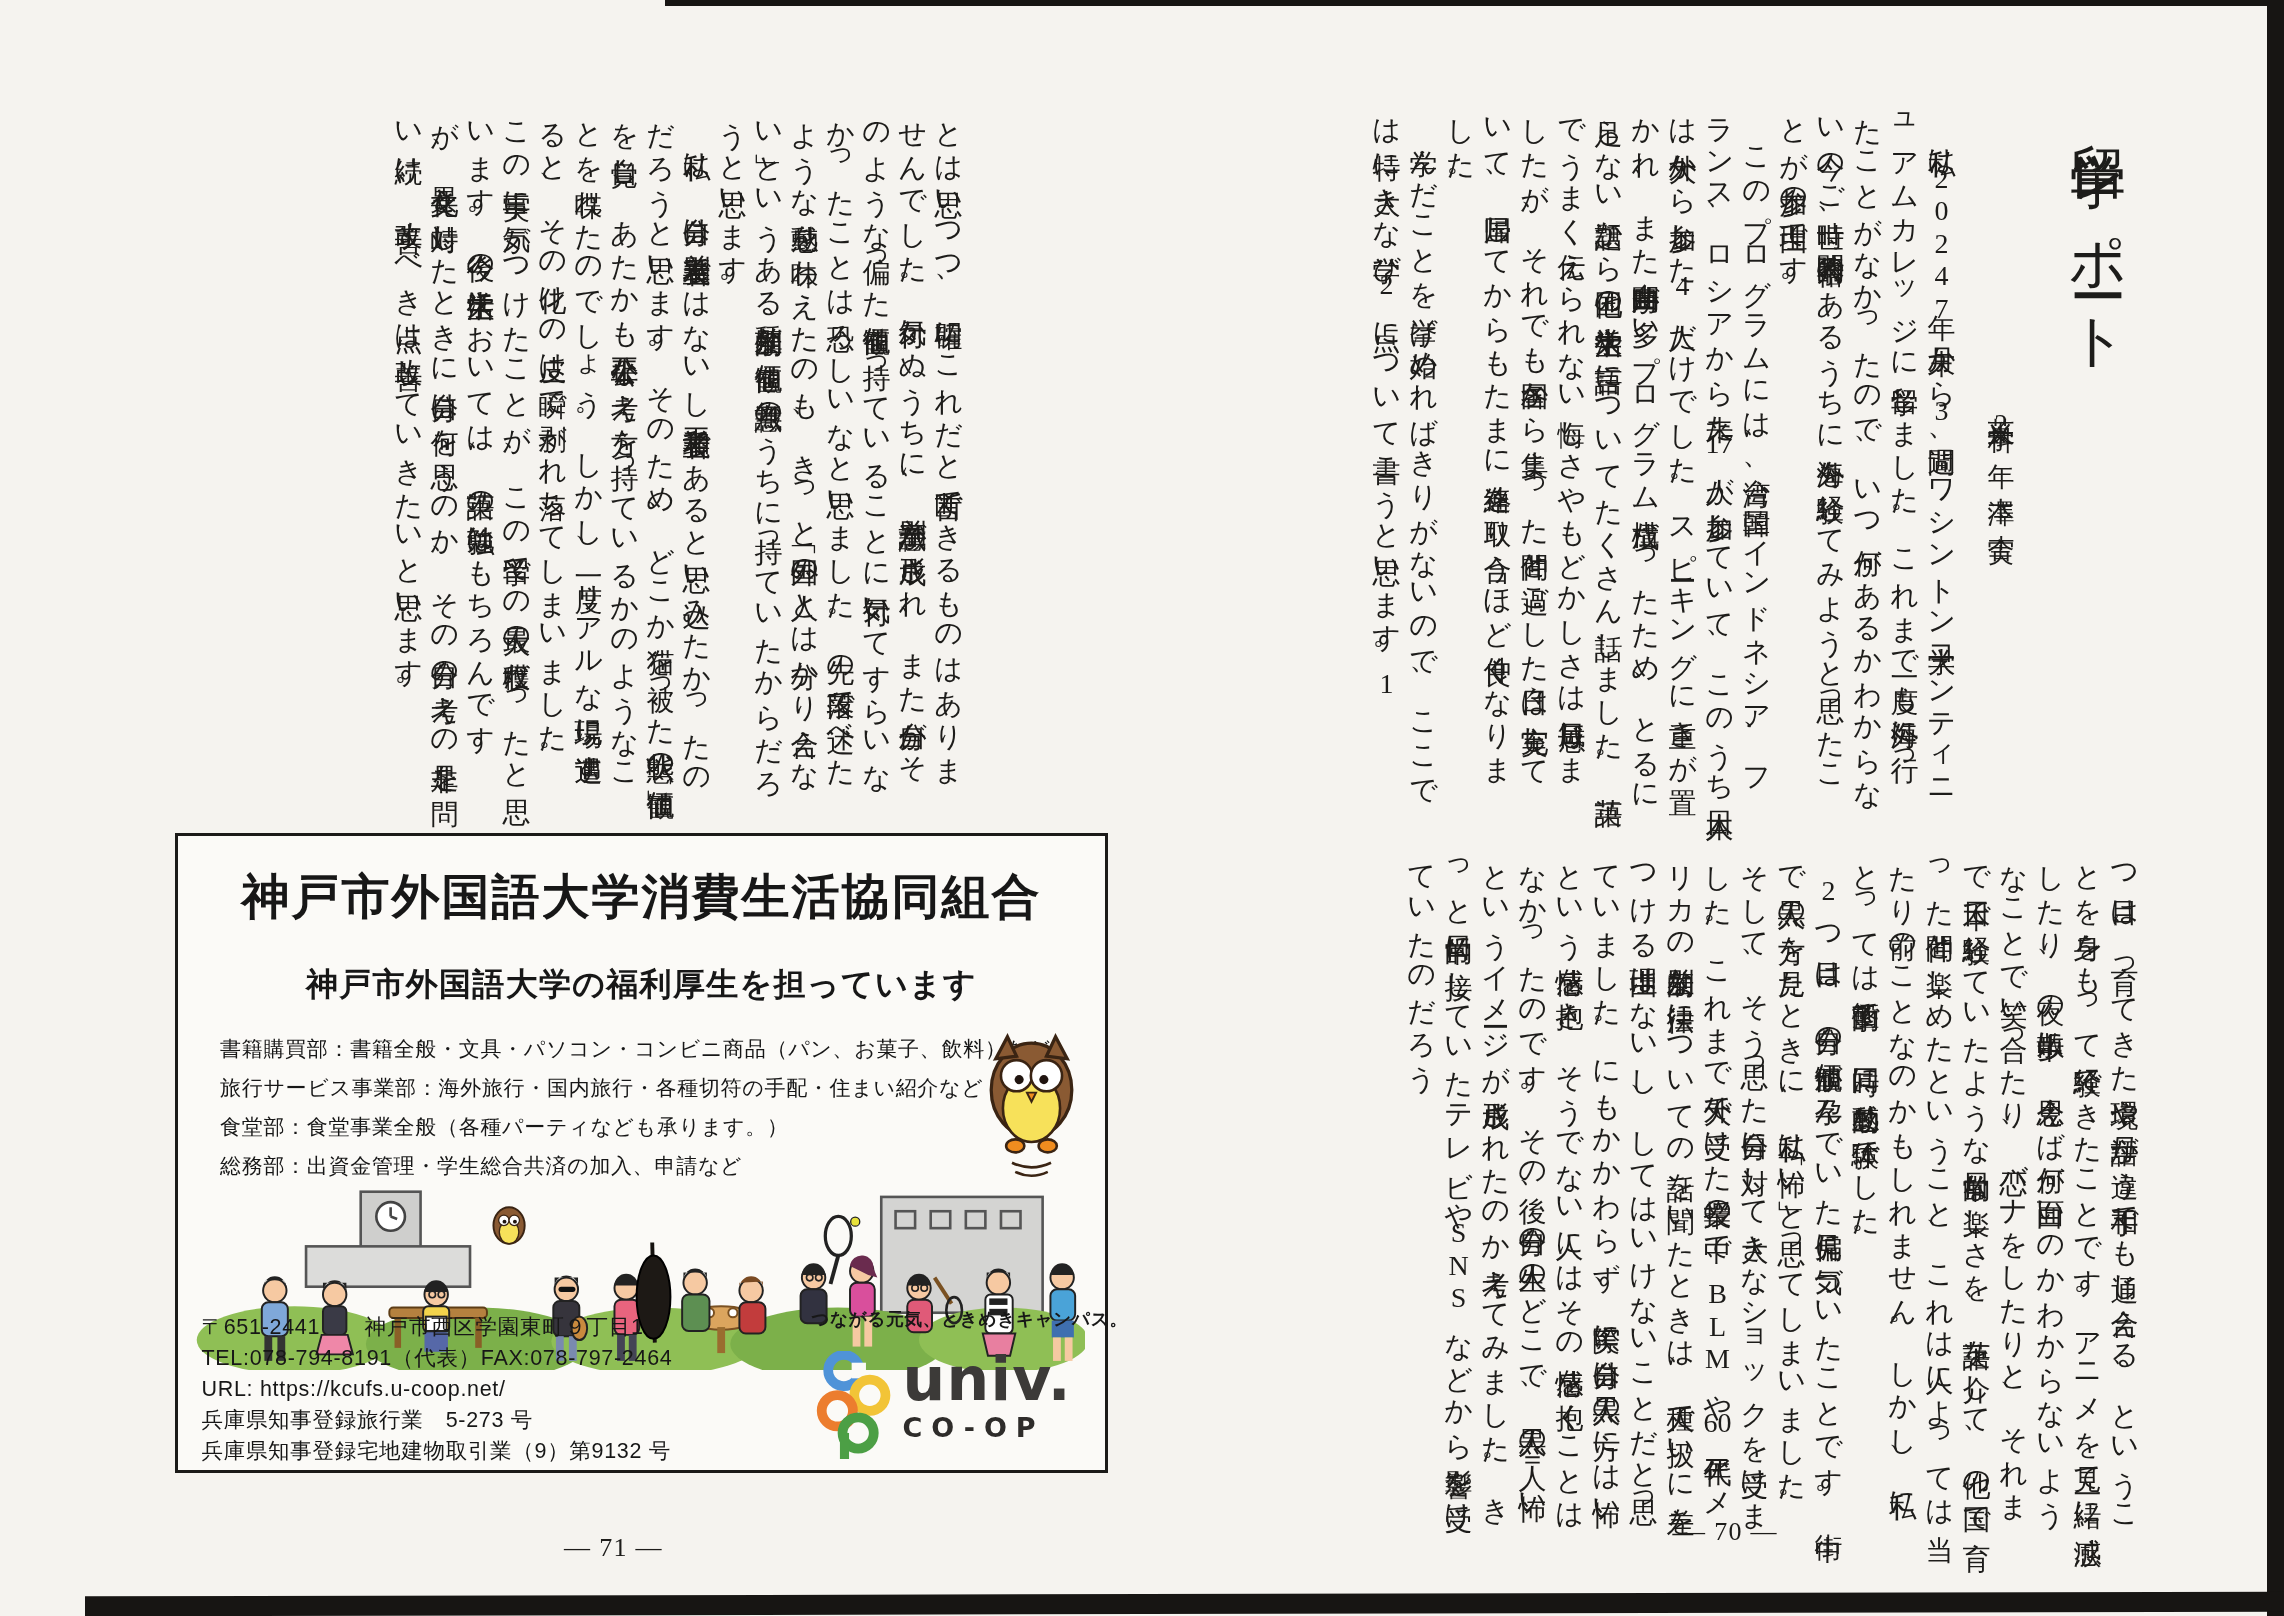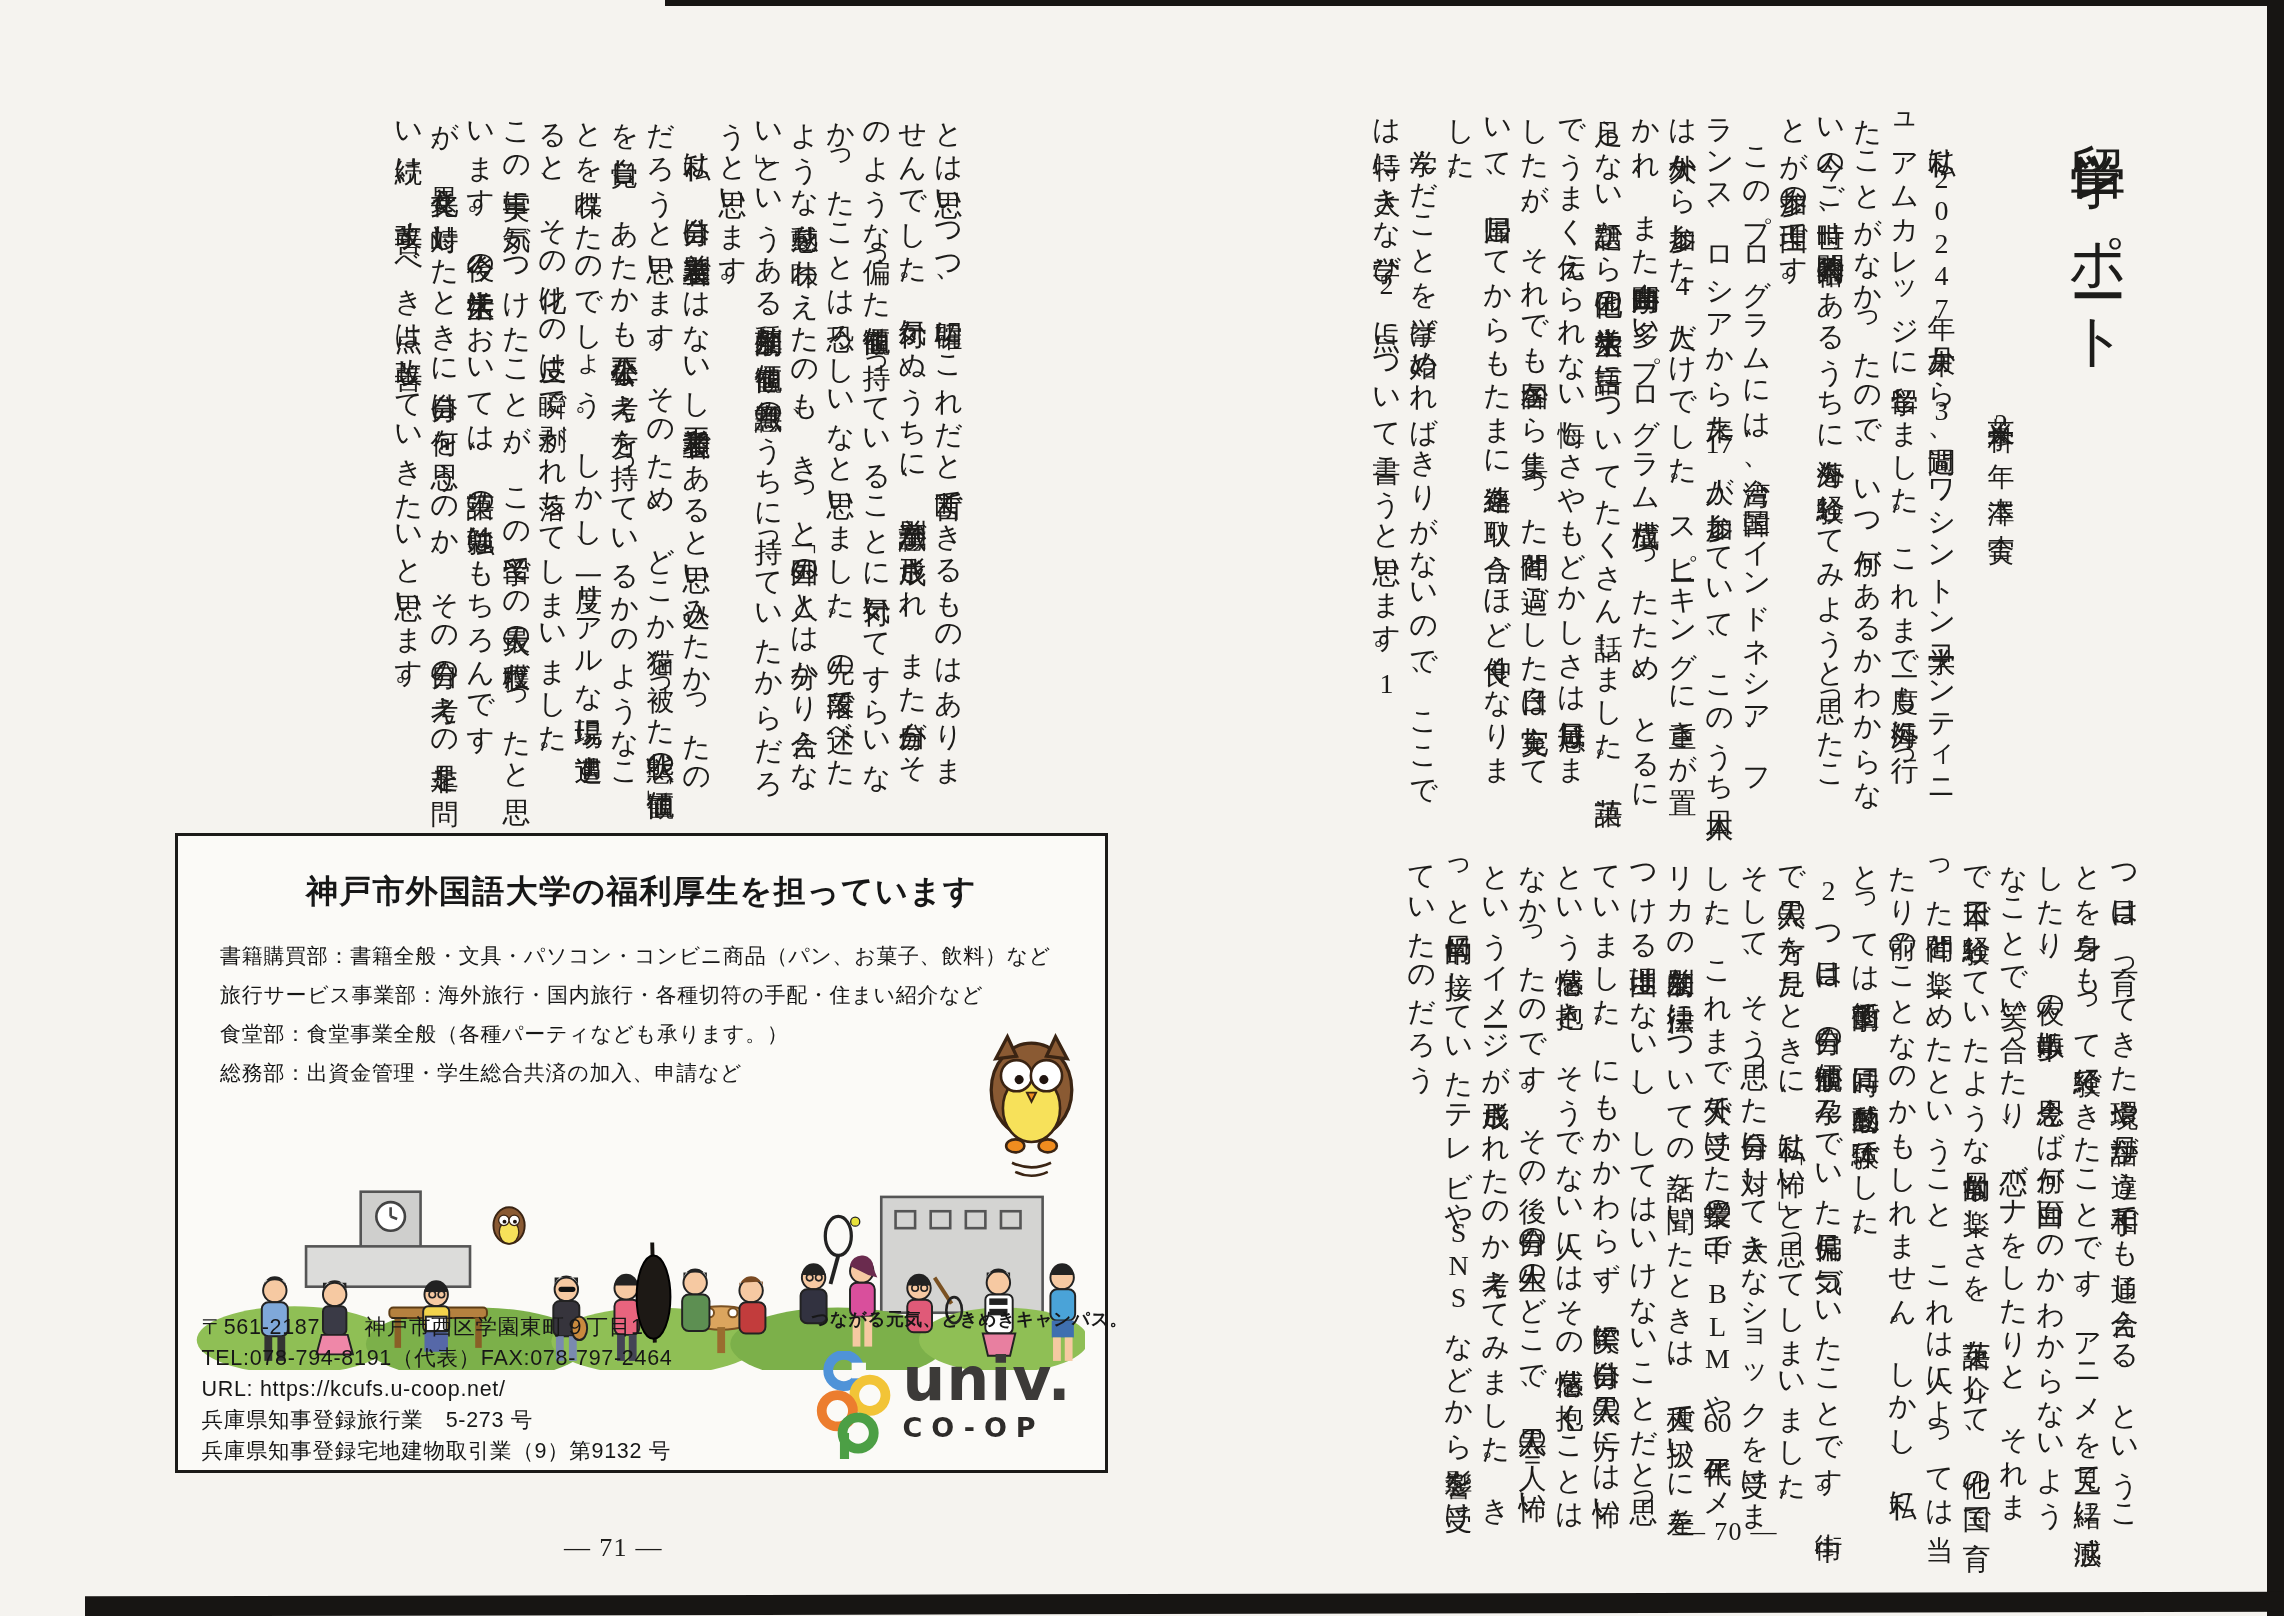--- a/index.html
+++ b/index.html
@@ -81,20 +81,21 @@
     <p class="body-par">つ目は、育ってきた環境や母語が違う相手でも通じ合える、ということを身をもって経験できたことです。アニメを見て一緒に感涙したり、夜の散歩中に、今思えば何が面白いのかわからないようなことで笑い合ったり、恋バナをしたりと、それまで日本で経験していたような日常的な楽しさを、英語を介して、他の国で育った仲間と楽しめたということ、これは人によっては当たり前のことなのかもしれません。しかし、私にとっては衝撃的で、同時に感動的な体験でした。</p>
     <p class="body-par">　2つ目は、自分の価値観が孕んでいた偏見に気づいたことです。街中で黒人の方を見たときに、私は「怖い」と思ってしまいました。そして、そう思った自分に対して大きなショックを受けました。これまで外大で受けた授業の中で、BLMや<span class="tcy">60</span>年代アメリカの差別的な法律についての話を聞いたときは、人種で扱いに差をつける理由はないし、してはいけないことだと思っていました。にもかかわらず、実際に自分は黒人の方には怖いという感情を抱き、そうでない人にはその感情を抱くことはなかったのです。その後、自分の人生のどこで、黒人の人＝怖いというイメージが形成されたのか考えてみました。きっと日常的に接していたテレビやSNSなどから影響を受けていたのだろう</p>
   </div>
 
   <div class="vblock p71-top">
     <p class="body-par">とは思いつつ、明確にこれだと断言できるものはありませんでした。気付かぬうちに、差別意識が形成され、また自分がそのような偏った価値観を持っていることに気付いてすらいなかったことは恐ろしいなと思いました。先の段落で述べたような感動を味わえたのも、きっと「外国の人とは分かり合えない」というある種差別的な価値観を無意識のうちに持っていたからだろうと思います。</p>
     <p class="body-par">　私は、自分は差別主義者ではないし平和主義者であると思い込みたかったのだろうと思います。そのため、どこか猫を被った状態の「価値観」を自覚し、あたかも公正公平な考え方を持っているかのようなことを喋れたのでしょう。しかし、一度リアルな現場に遭遇すると、その化けの皮は一瞬で剥がれ落ちてしまいました。この事実に気がつけたことが、この留学での最大の収穫だったと思います。今後の大学生活においては、英語の勉強はもちろんですが、異文化と対峙したときに自分は何を思うのか、その自分の考えの是非を問い続け、改善すべき点は改善していきたいと思います。</p>
   </div>
 
   <div class="ad">
+    <div class="ad-title">神戸市外国語大学消費生活協同組合</div>
     <div class="ad-subtitle">神戸市外国語大学の福利厚生を担っています</div>
 
     <div class="ad-depts">
       <div class="ad-dept">書籍購買部：書籍全般・文具・パソコン・コンビニ商品（パン、お菓子、飲料）など</div>
       <div class="ad-dept">旅行サービス事業部：海外旅行・国内旅行・各種切符の手配・住まい紹介など</div>
       <div class="ad-dept">食堂部：食堂事業全般（各種パーティなども承ります。）</div>
       <div class="ad-dept">総務部：出資金管理・学生総合共済の加入、申請など</div>
     </div>
 
     <div class="owl-box">
@@ -243,21 +244,21 @@
           <rect x="1312" y="168" width="38" height="48" rx="10" fill="#4aa3d8" stroke="#222" stroke-width="3"></rect>
           <rect x="1314" y="216" width="34" height="26" fill="#3f6fb0"></rect>
           <rect x="1316" y="242" width="12" height="36" fill="#f6c9a2"></rect>
           <rect x="1334" y="242" width="12" height="36" fill="#f6c9a2"></rect>
         </g>
       </svg>
     </div>
 
     <div class="ad-footer">
       <div class="ad-address">
-        <div class="ad-addr-line">〒561-2187　　神戸市西区学園東町９丁目1</div>
+        <div class="ad-addr-line">〒651-2441　　神戸市西区学園東町９丁目1</div>
         <div class="ad-addr-line">TEL:078-794-8191（代表）FAX:078-797-2464</div>
         <div class="ad-addr-line">URL: https://kcufs.u-coop.net/</div>
         <div class="ad-addr-line">兵庫県知事登録旅行業　5-273 号</div>
         <div class="ad-addr-line">兵庫県知事登録宅地建物取引業（9）第9132 号</div>
       </div>
       <div class="ad-brand">
         <div class="ad-slogan">つながる元気、ときめきキャンパス。</div>
         <div class="logo-row">
           <svg class="logo-rings" viewBox="0 0 130 166" width="85" height="108">
             <circle cx="44" cy="30" r="24" fill="none" stroke-width="15" stroke="#4f93d8"></circle>

